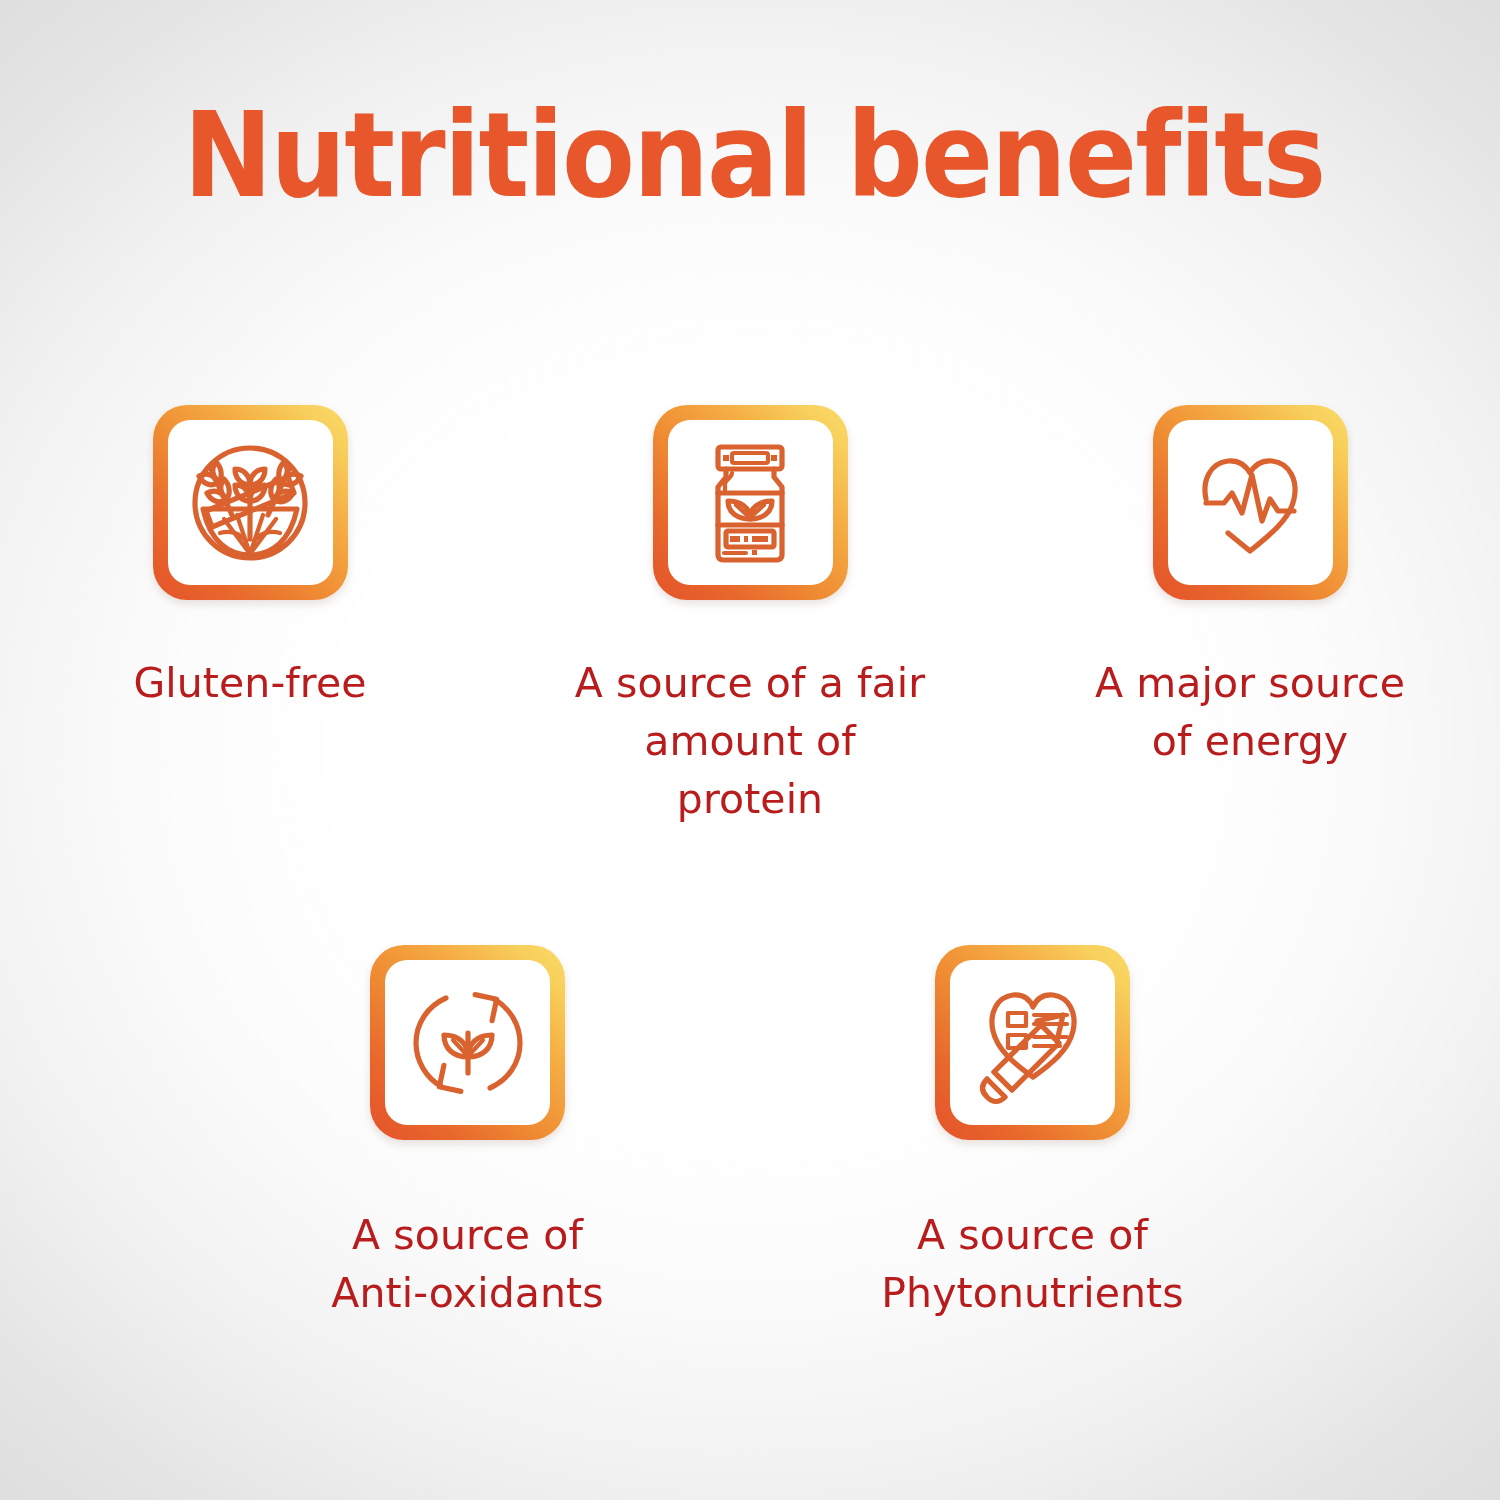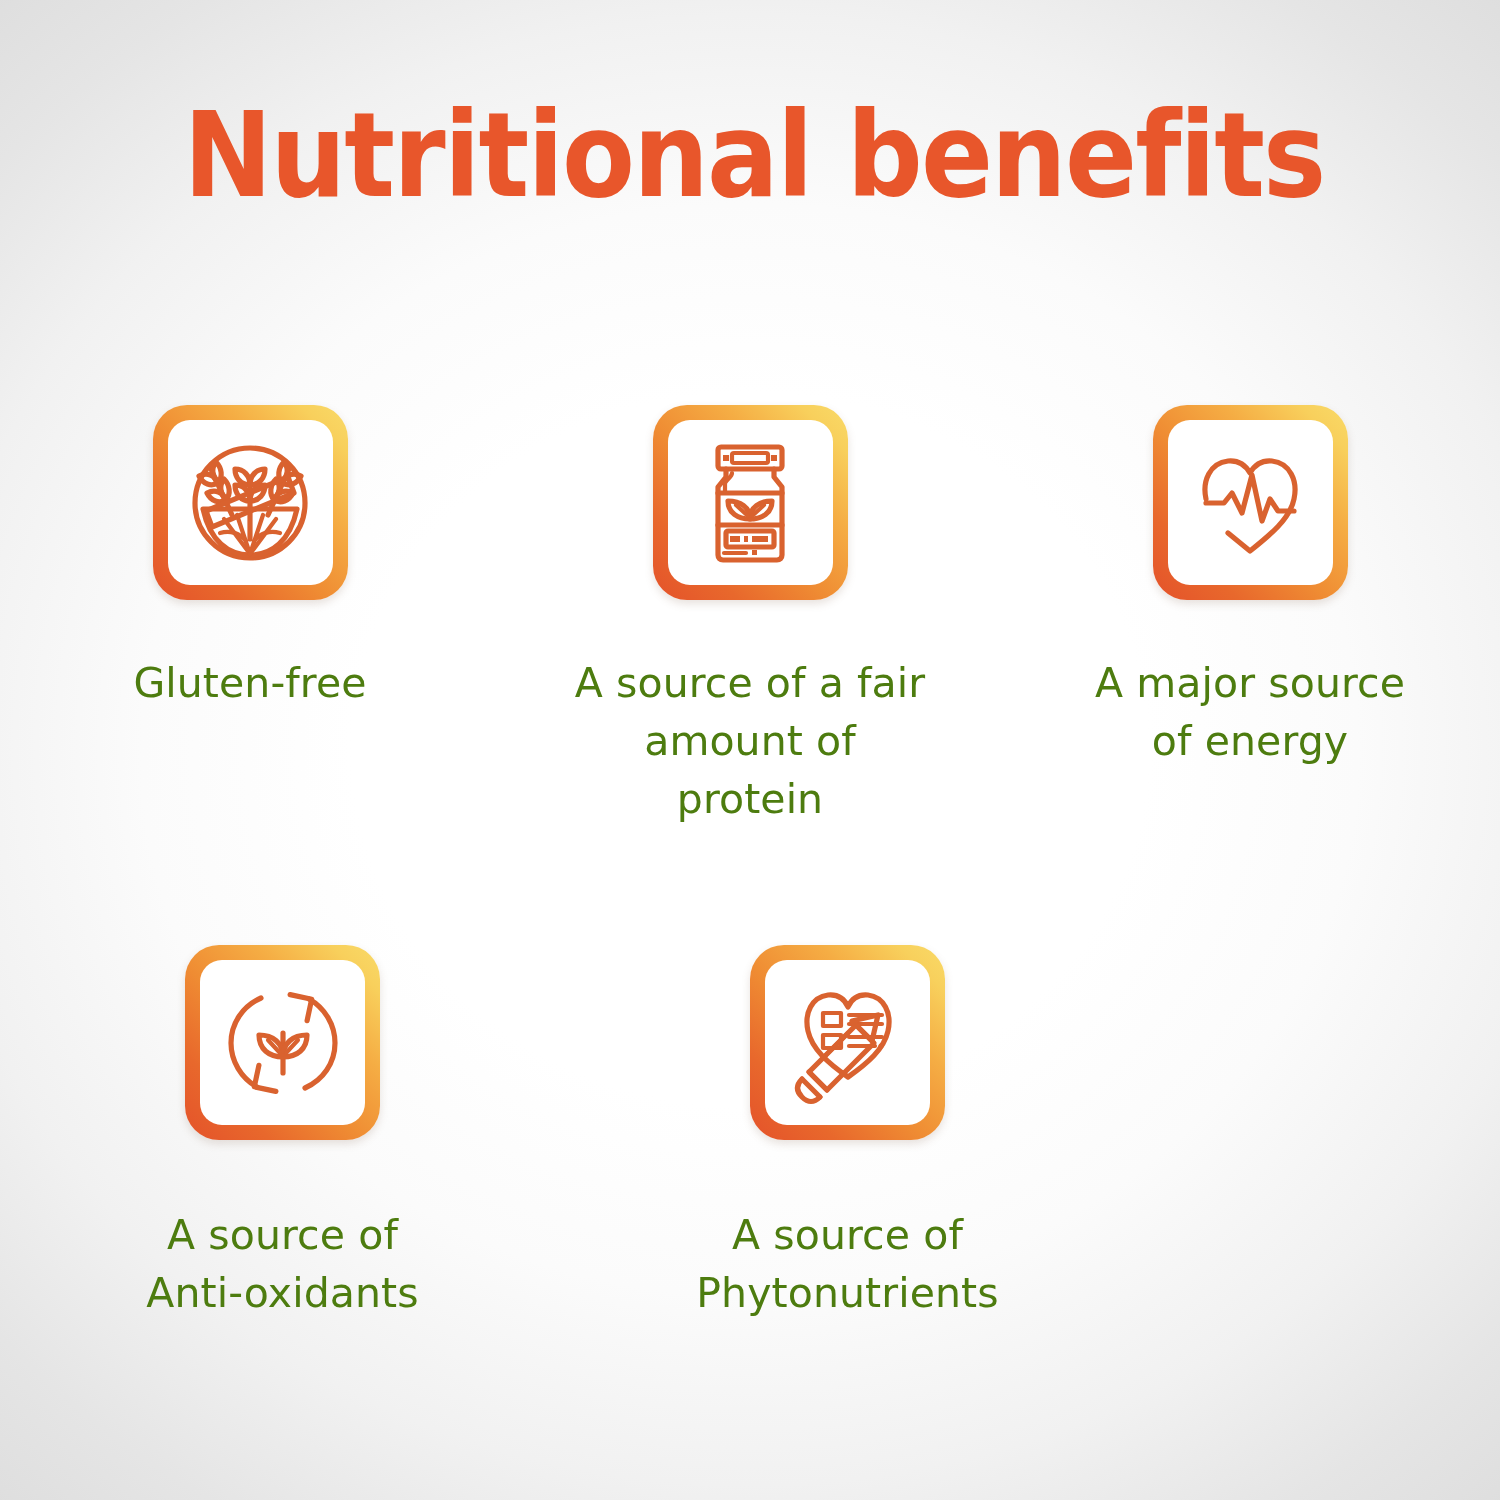--- a/index.html
+++ b/index.html
@@ -47,21 +47,21 @@
 
   .cell{
     display:flex;
     flex-direction:column;
     align-items:center;
   }
 
   
   .row-1 .cell{ width:500px; }
   
-  .row-2{ }
+  .row-2{ justify-content:center; }
   .row-2 .cell{ width:565px; }
 
   
   .tile{
     width:195px; height:195px;
     border-radius:34px;
     background:linear-gradient(45deg,
         #e4522a 0%, #e8682c 22%, #ef8c33 45%,
         #f5ad44 68%, #f8d05c 88%, #f9da68 100%);
     padding:15px;
@@ -90,21 +90,21 @@
 
   
   .caption{
     margin-top:54px;
     text-align:center;
     font-family:"DejaVu Sans", sans-serif;
     font-weight:400;
     font-size:41px;
     line-height:1.42;
     letter-spacing:0.1px;
-    color:#4d7c0f;
+    color:#b91c1c;
     max-width:420px;
     white-space:pre-line;
   }
   .row-2 .caption{ margin-top:66px; }
 </style>
 </head>
 <body>
 
 <div class="title-wrap">
   <div class="title">Nutritional benefits</div>

